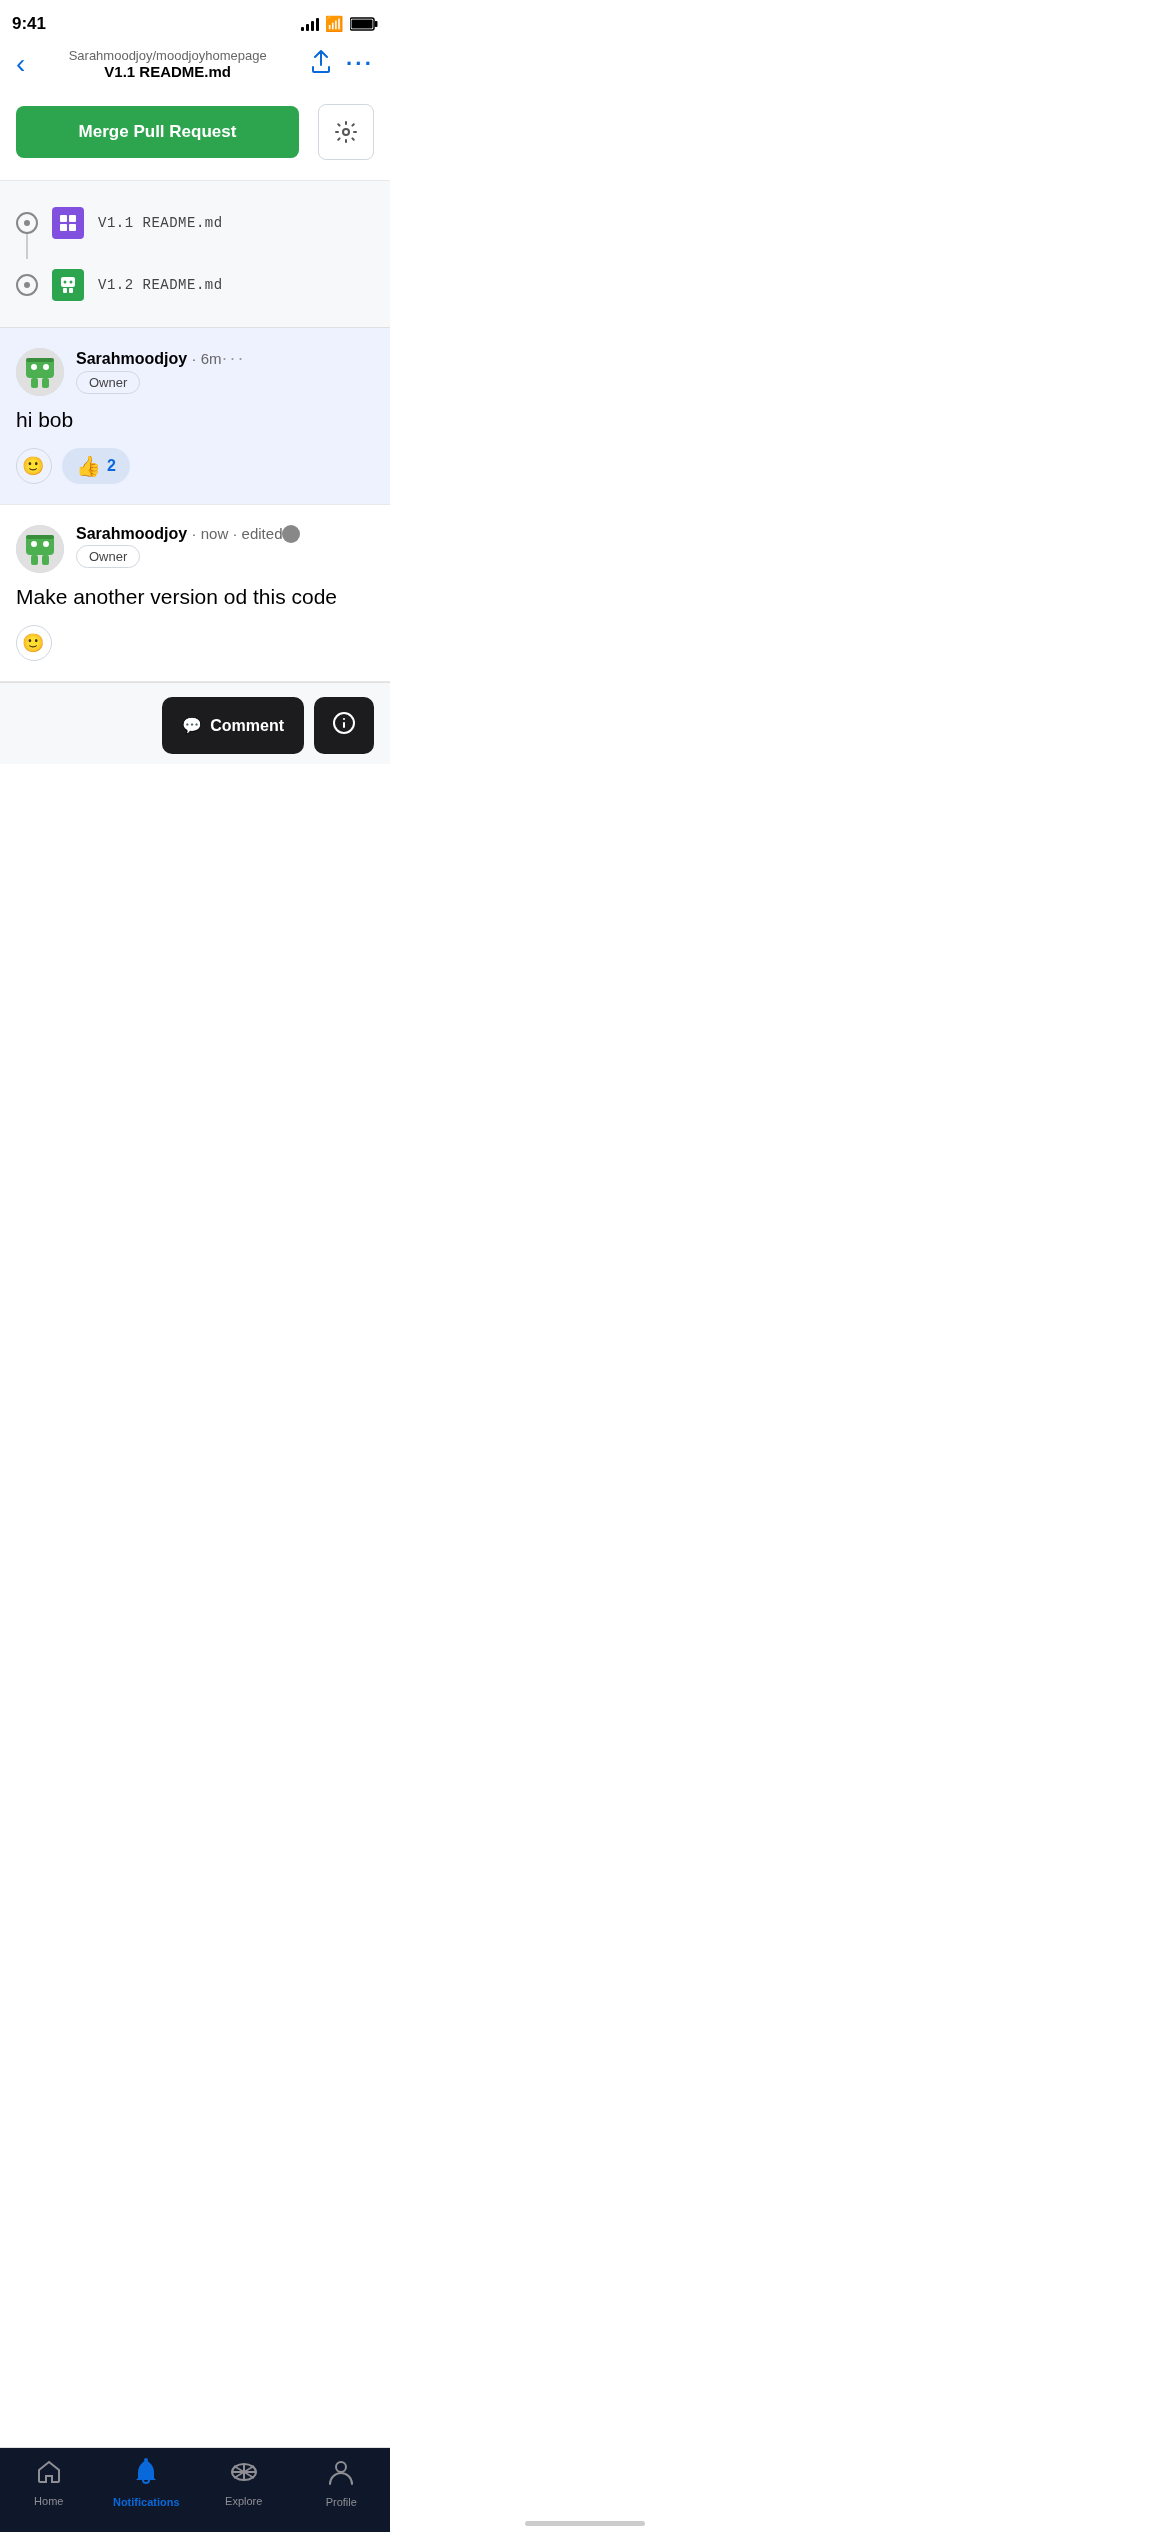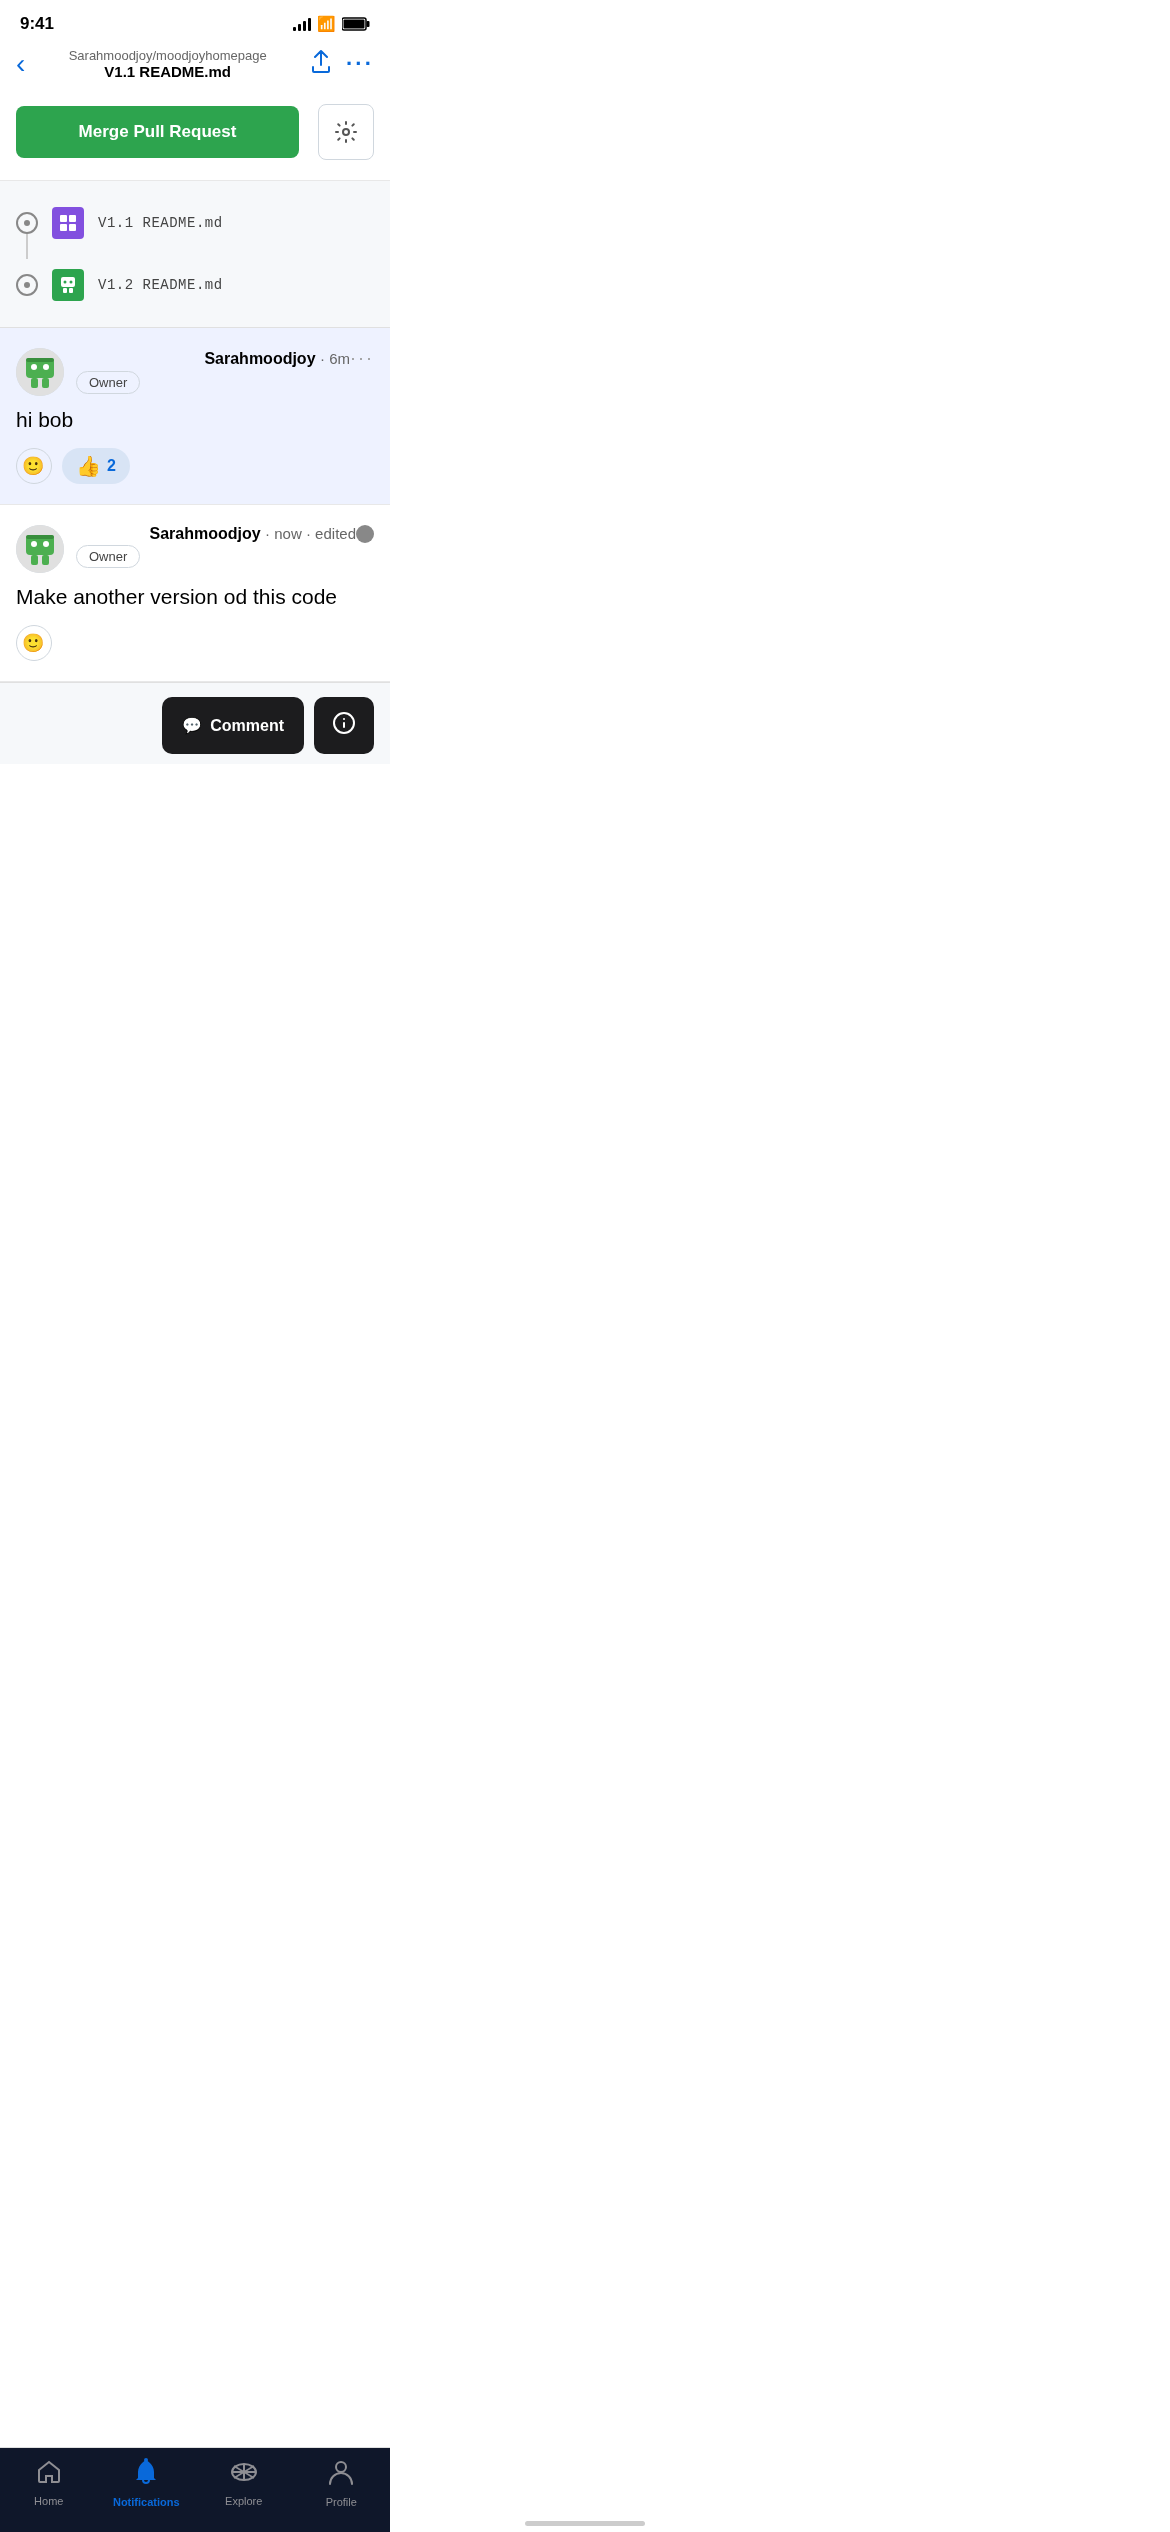--- a/index.html
+++ b/index.html
@@ -12,21 +12,21 @@
       min-height: 844px;
       overflow-x: hidden;
       position: relative;
     }
 
     
     .status-bar {
       display: flex;
       justify-content: space-between;
       align-items: center;
-      padding: 14px 20px 6px;
+      padding: 14px 12px 6px;
       background: #fff;
     }
     .status-time {
       font-size: 17px;
       font-weight: 700;
       color: #000;
     }
     .status-icons {
       display: flex;
       align-items: center;
@@ -234,22 +234,21 @@
       gap: 12px;
       margin-bottom: 12px;
     }
 
     .comment-meta {
       flex: 1;
     }
     .comment-user-row {
       display: flex;
       align-items: center;
-      justify-content: flex-end;
-      margin-left: 48px;
+      justify-content: flex-start;
     }
     .comment-username {
       font-size: 16px;
       font-weight: 700;
       color: #000;
     }
     .comment-time {
       font-size: 15px;
       color: #666;
       font-weight: 400;

